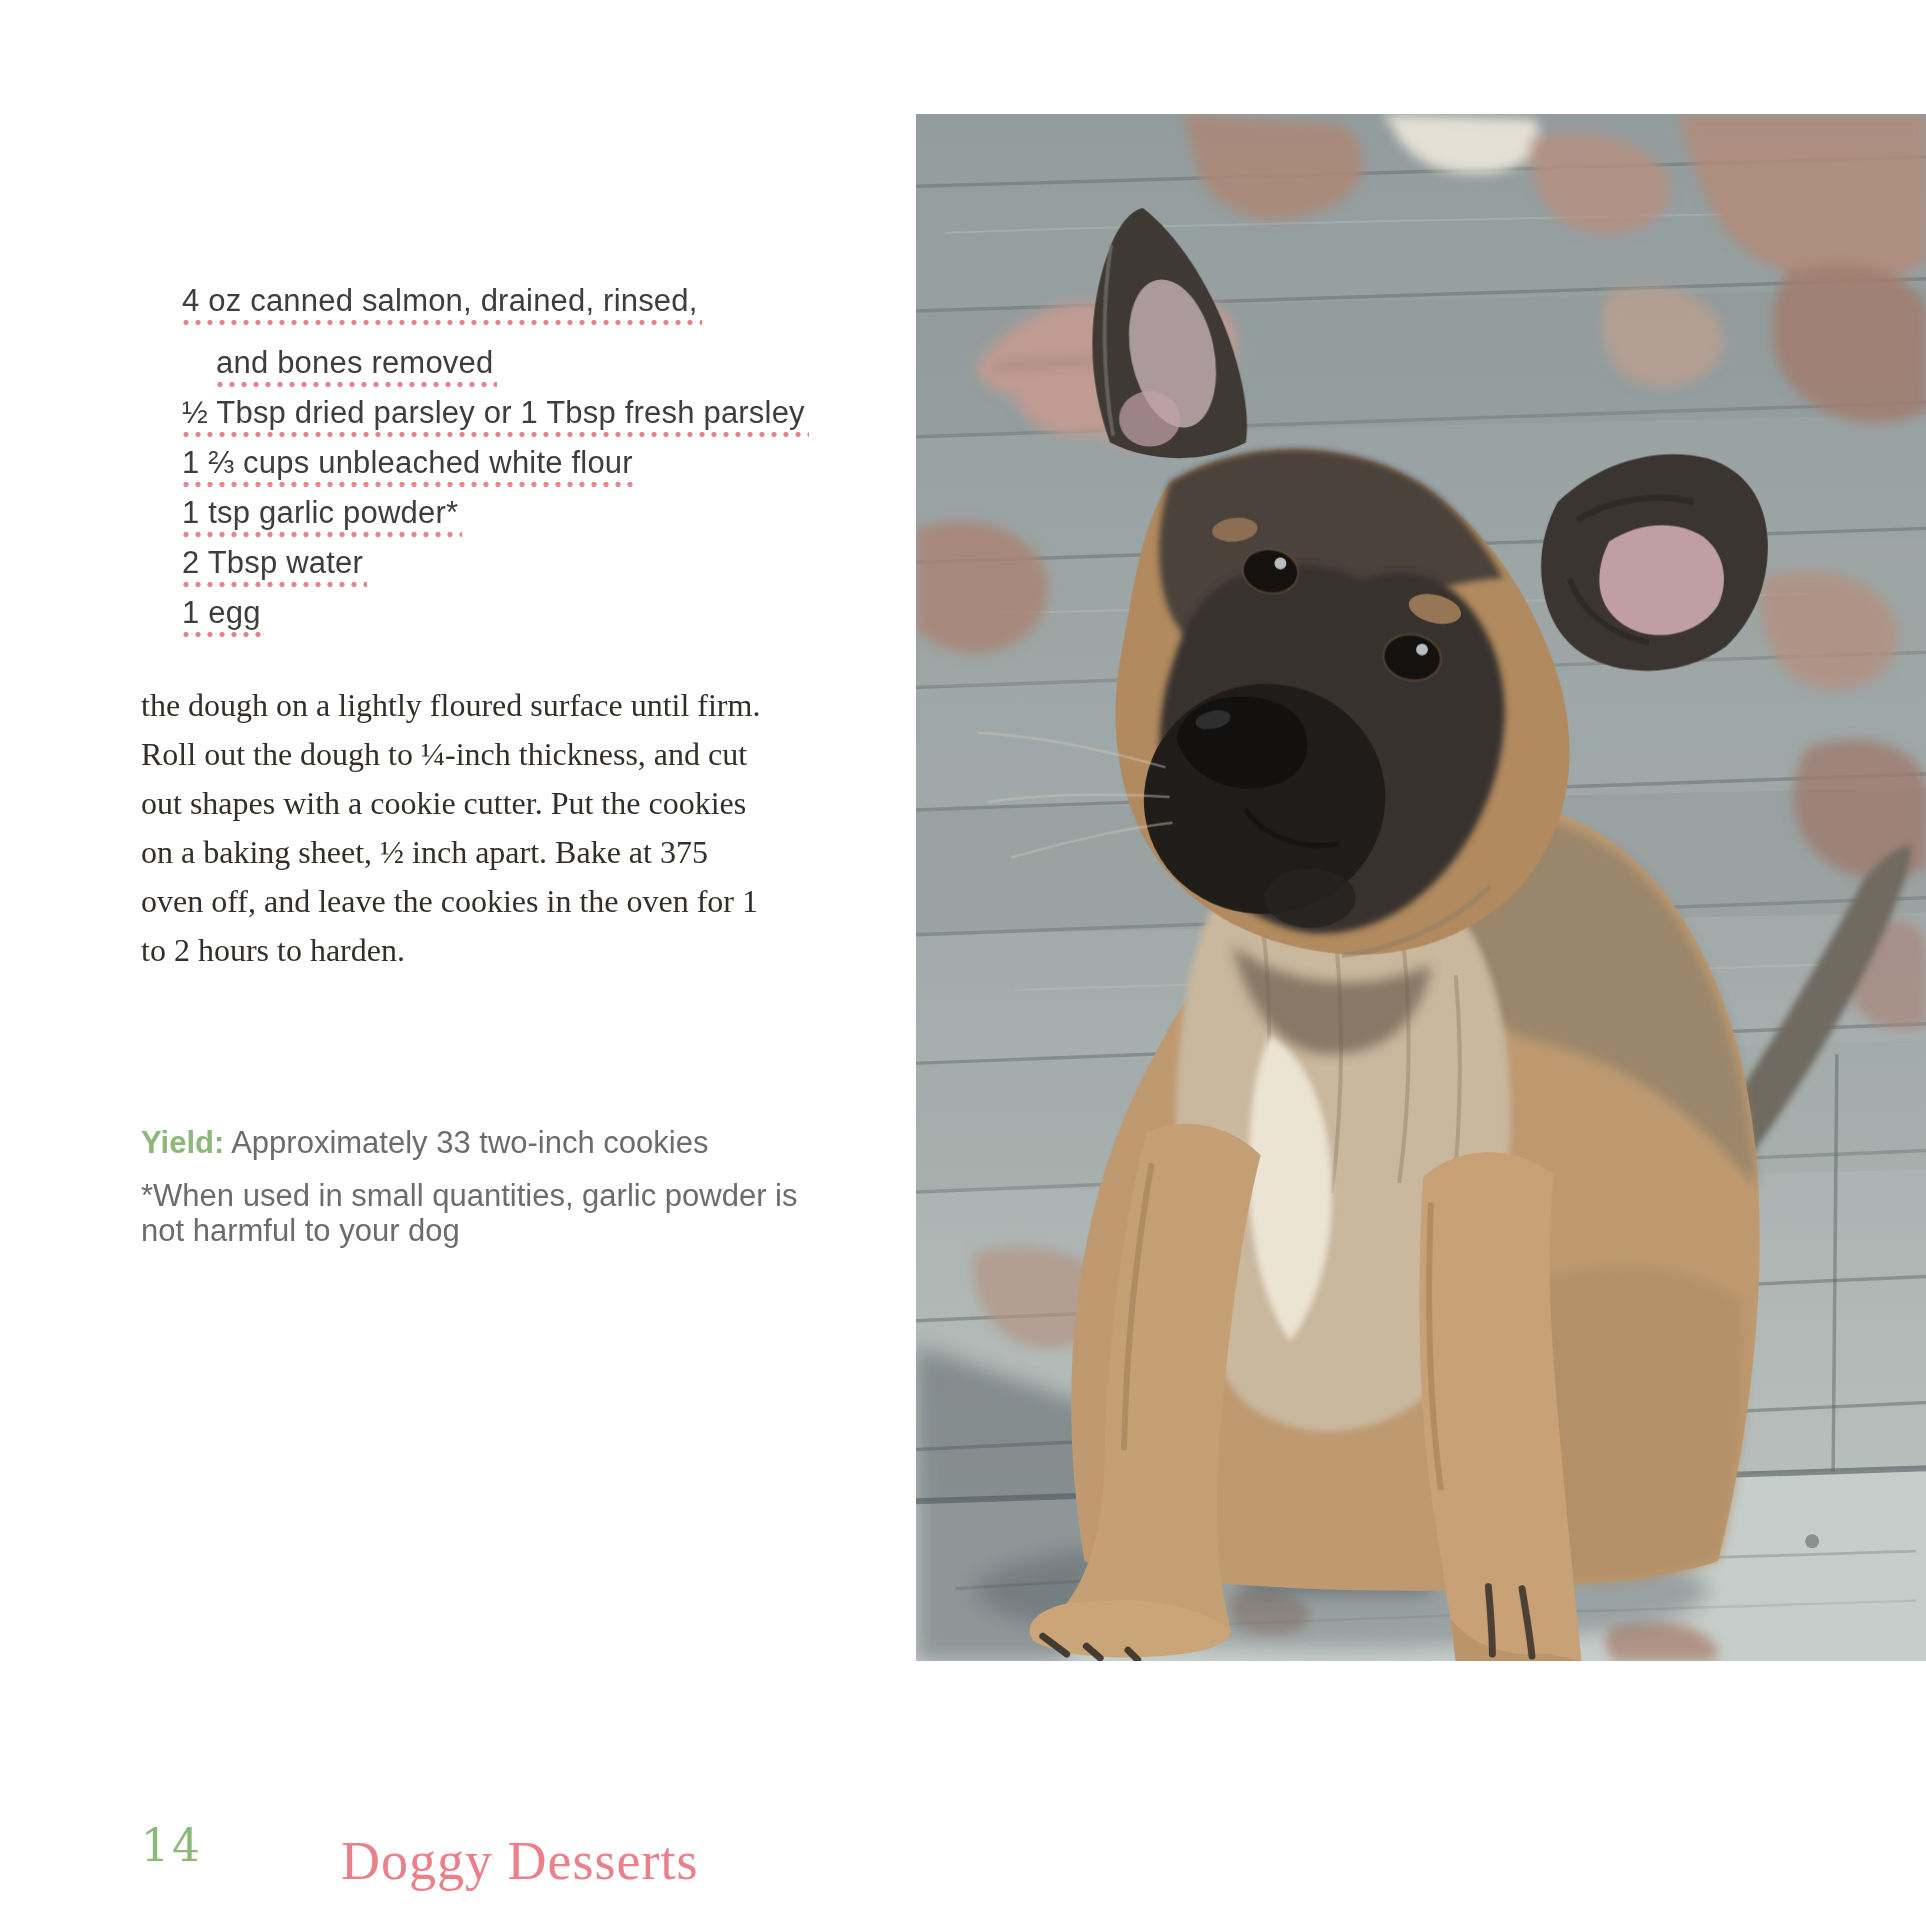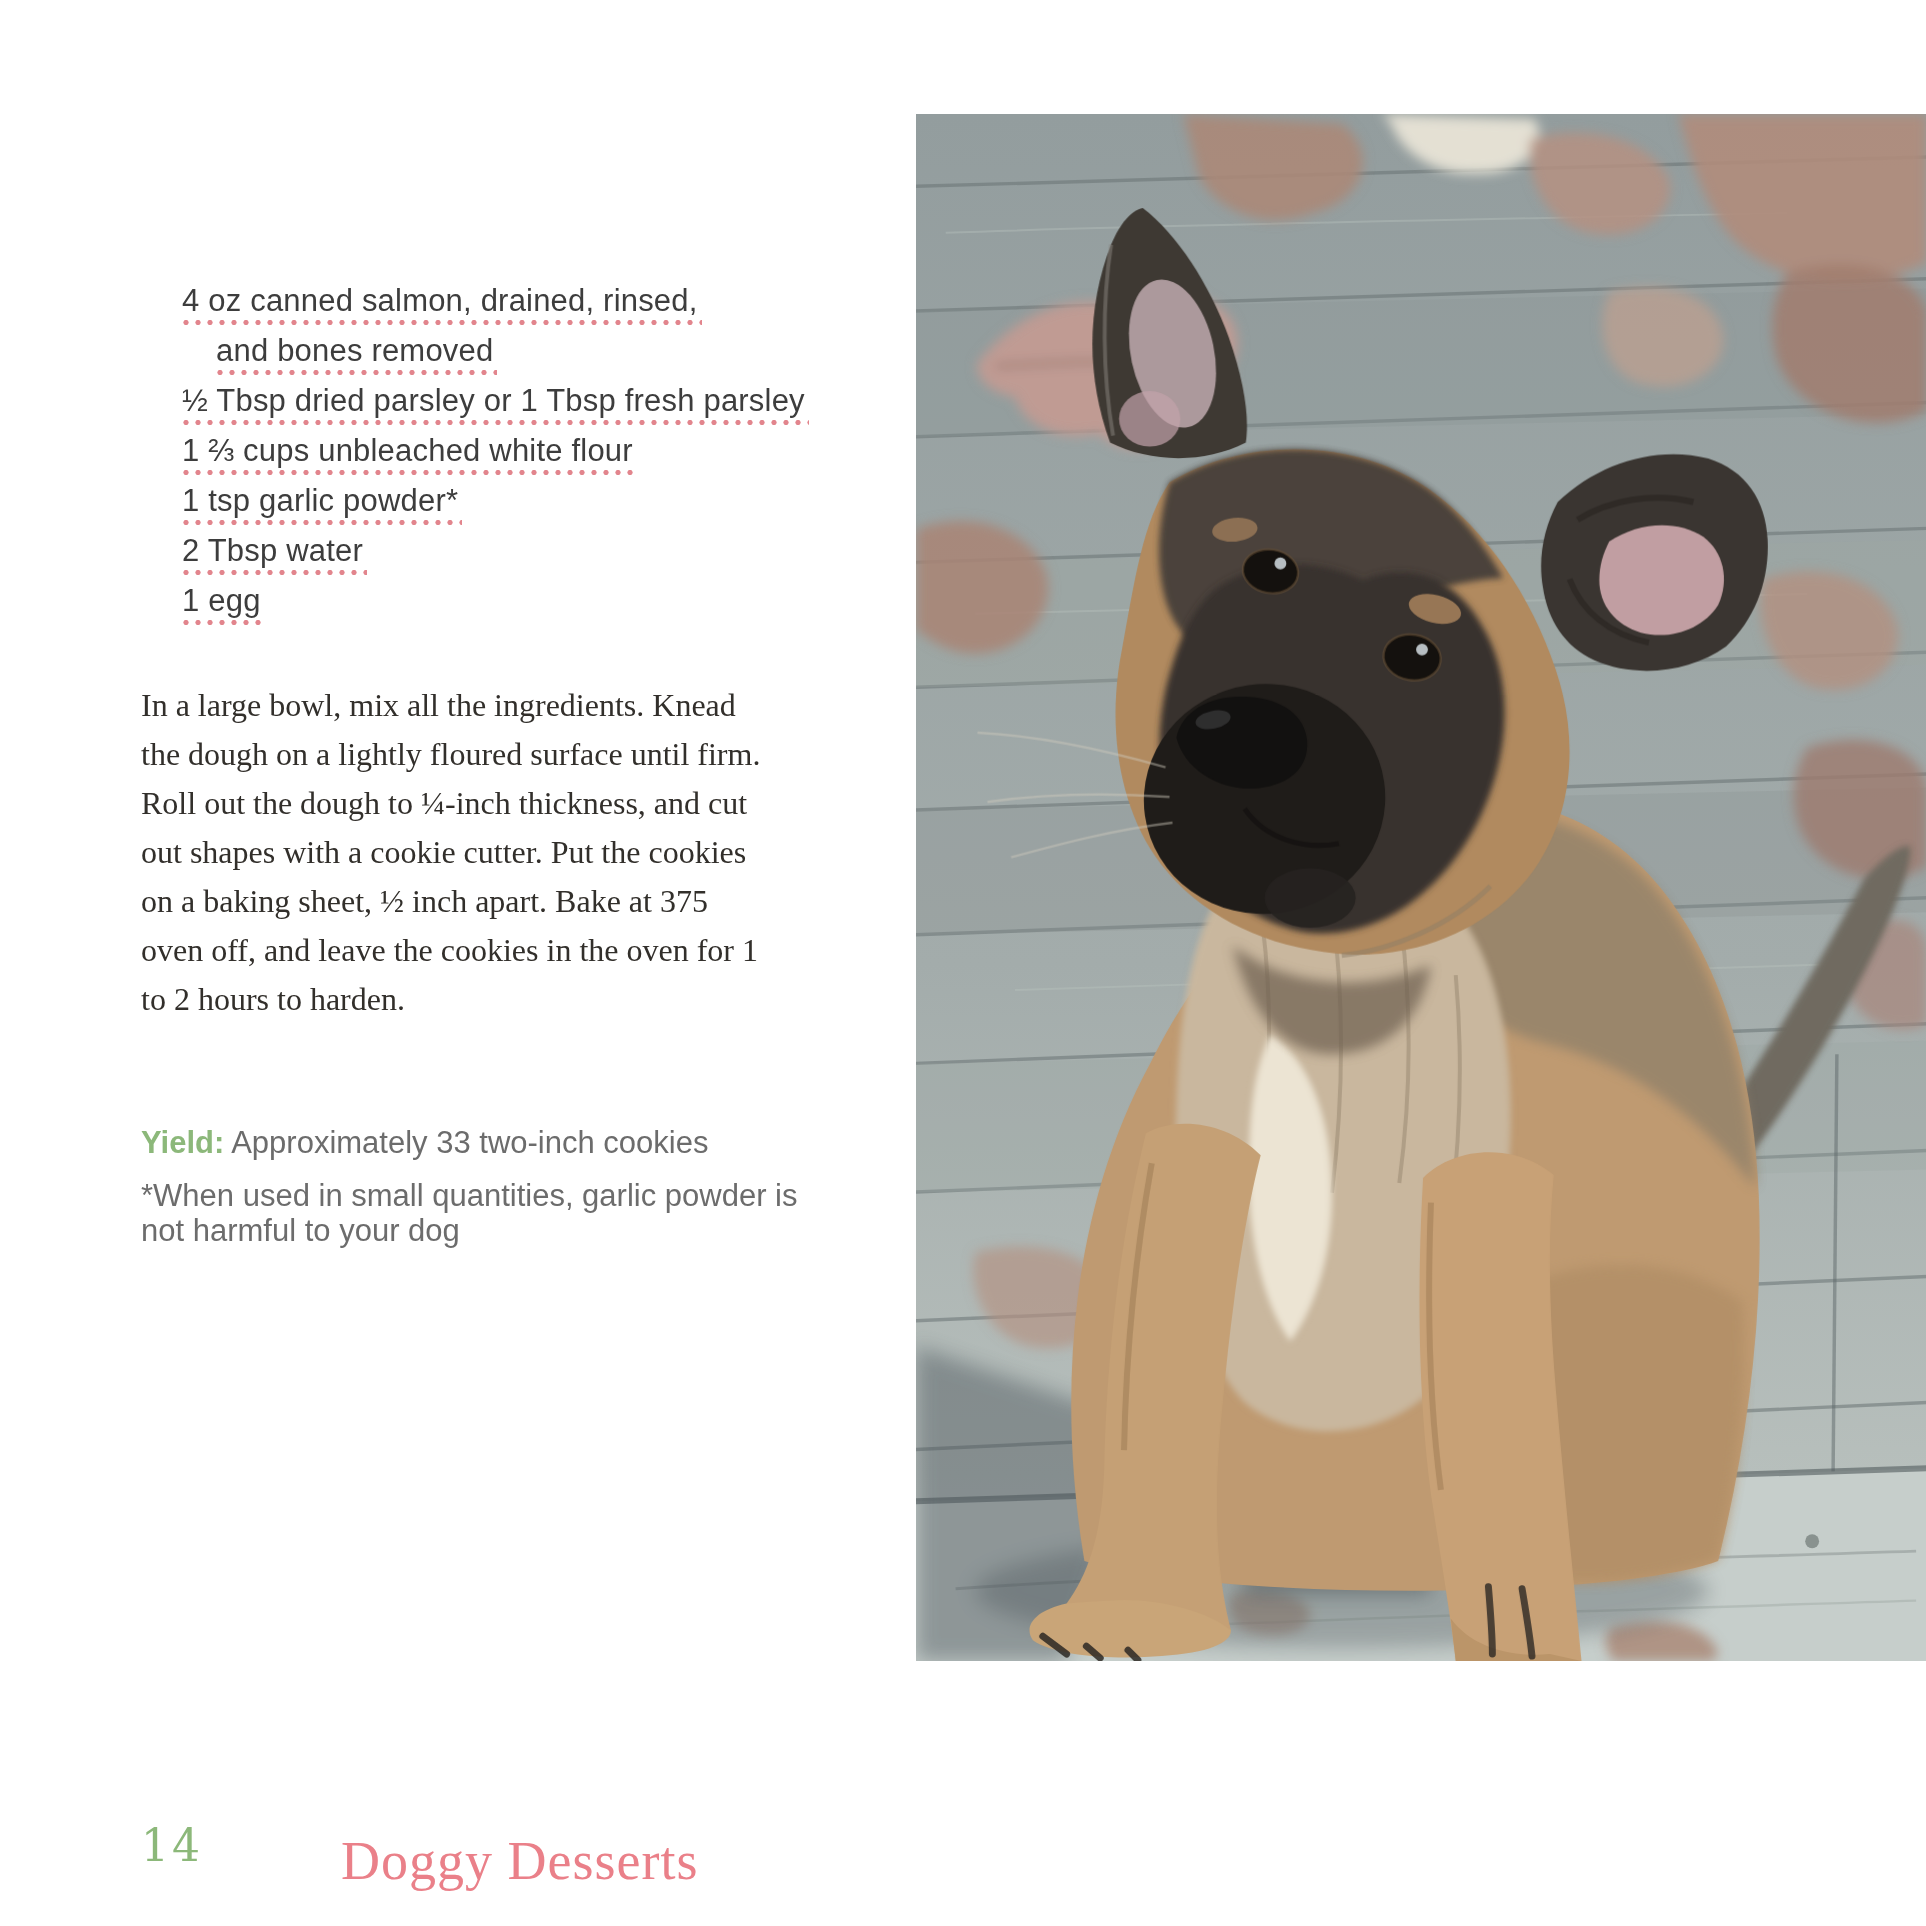--- a/index.html
+++ b/index.html
@@ -24,21 +24,21 @@
     letter-spacing:2px;
     color:var(--pink);
   }
 
   .ingredients{
     position:absolute;left:180px;top:283px;width:713px;
     font-size:31px;color:var(--ink);
     letter-spacing:0.2px;
   }
   .ing-row{height:50px;}
-  .ing-row.indent{padding-left:34px;}
+  .ing-row.indent{padding-left:34px;margin-top:12px;}
   .ing-text{
     display:inline-block;
     padding:0 4px 7px 2px;
     background-image:radial-gradient(circle,var(--dot) 2.3px,rgba(0,0,0,0) 2.9px);
     background-size:12px 7px;
     background-repeat:repeat-x;
     background-position:left bottom;
   }
 
   .instructions{
@@ -85,21 +85,20 @@
       <div class="ing-row"><span class="ing-text">4 oz canned salmon, drained, rinsed,</span></div>
       <div class="ing-row indent"><span class="ing-text">and bones removed</span></div>
       <div class="ing-row"><span class="ing-text">½ Tbsp dried parsley or 1 Tbsp fresh parsley</span></div>
       <div class="ing-row"><span class="ing-text">1 ⅔ cups unbleached white flour</span></div>
       <div class="ing-row"><span class="ing-text">1 tsp garlic powder*</span></div>
       <div class="ing-row"><span class="ing-text">2 Tbsp water</span></div>
       <div class="ing-row"><span class="ing-text">1 egg</span></div>
     </div>
 
   <div class="instructions">
-      <div class="instr-line">In a large bowl, mix all the ingredients. Knead</div>
       <div class="instr-line">the dough on a lightly floured surface until firm.</div>
       <div class="instr-line">Roll out the dough to ¼-inch thickness, and cut</div>
       <div class="instr-line">out shapes with a cookie cutter. Put the cookies</div>
       <div class="instr-line">on a baking sheet, ½ inch apart. Bake at 375</div>
       <div class="instr-line">oven off, and leave the cookies in the oven for 1</div>
       <div class="instr-line">to 2 hours to harden.</div>
     </div>
 
   <div class="yield"><span class="label">Yield:</span><span> Approximately 33 two-inch cookies</span></div>
 

